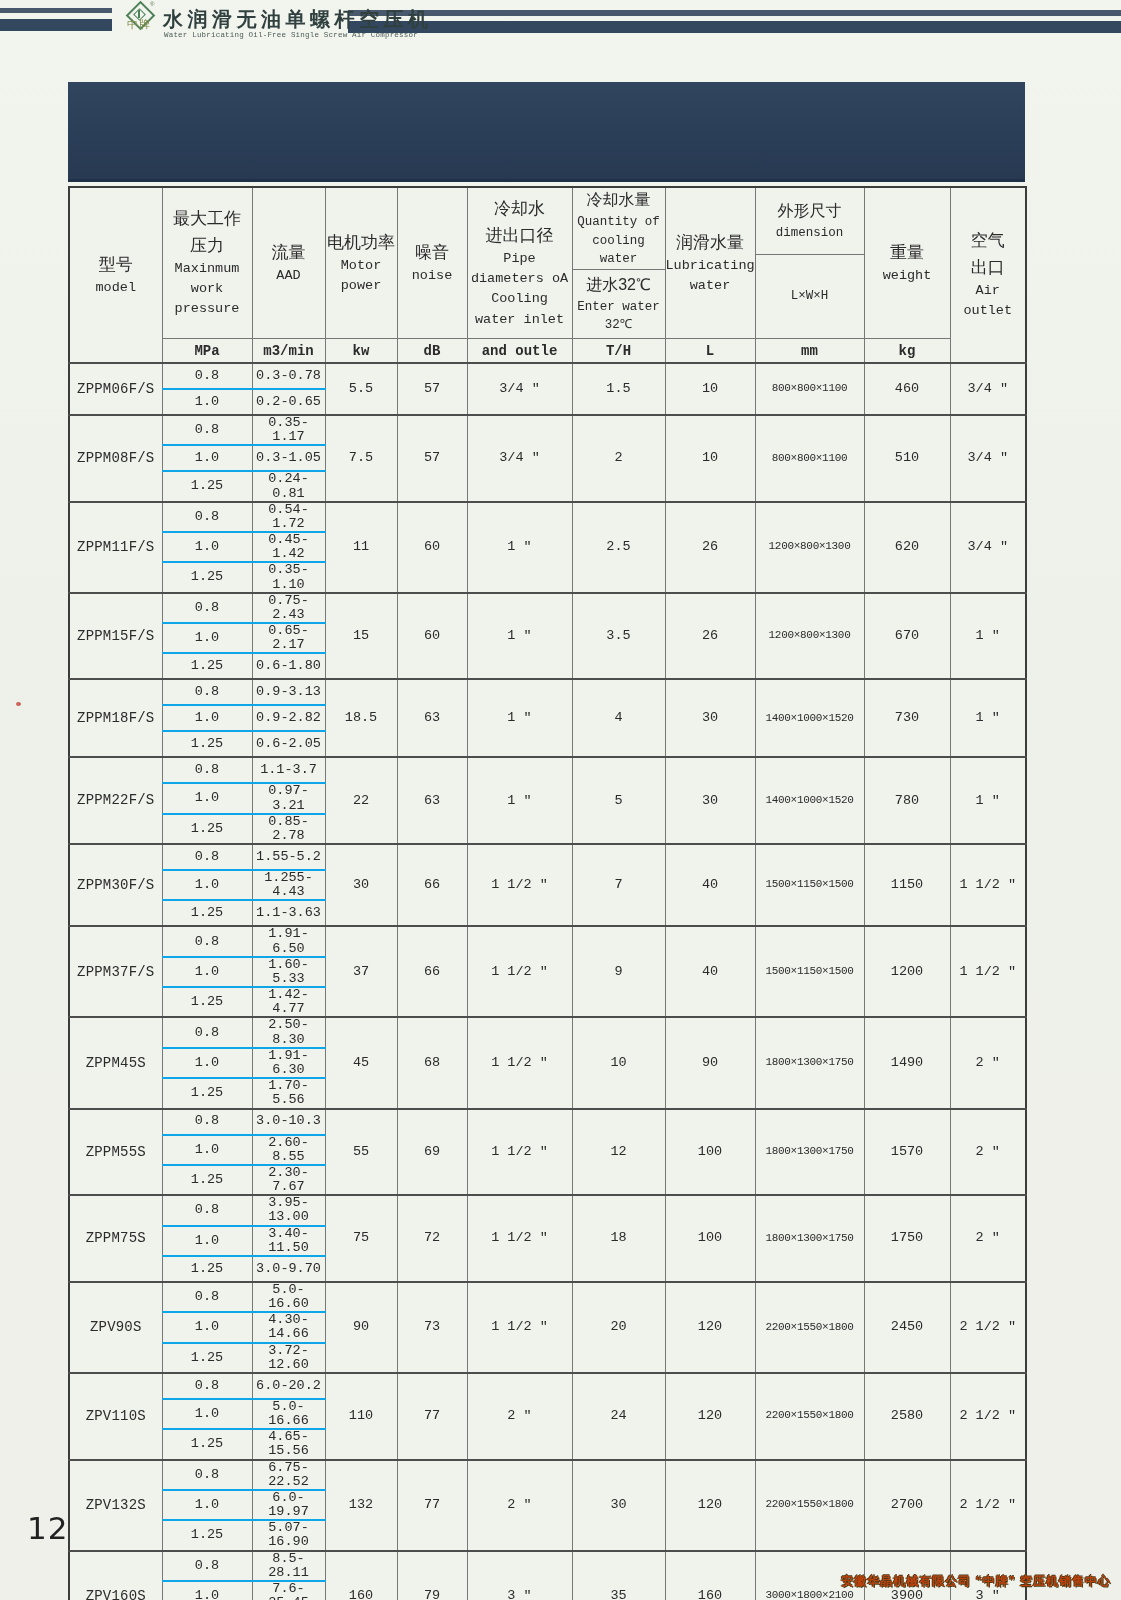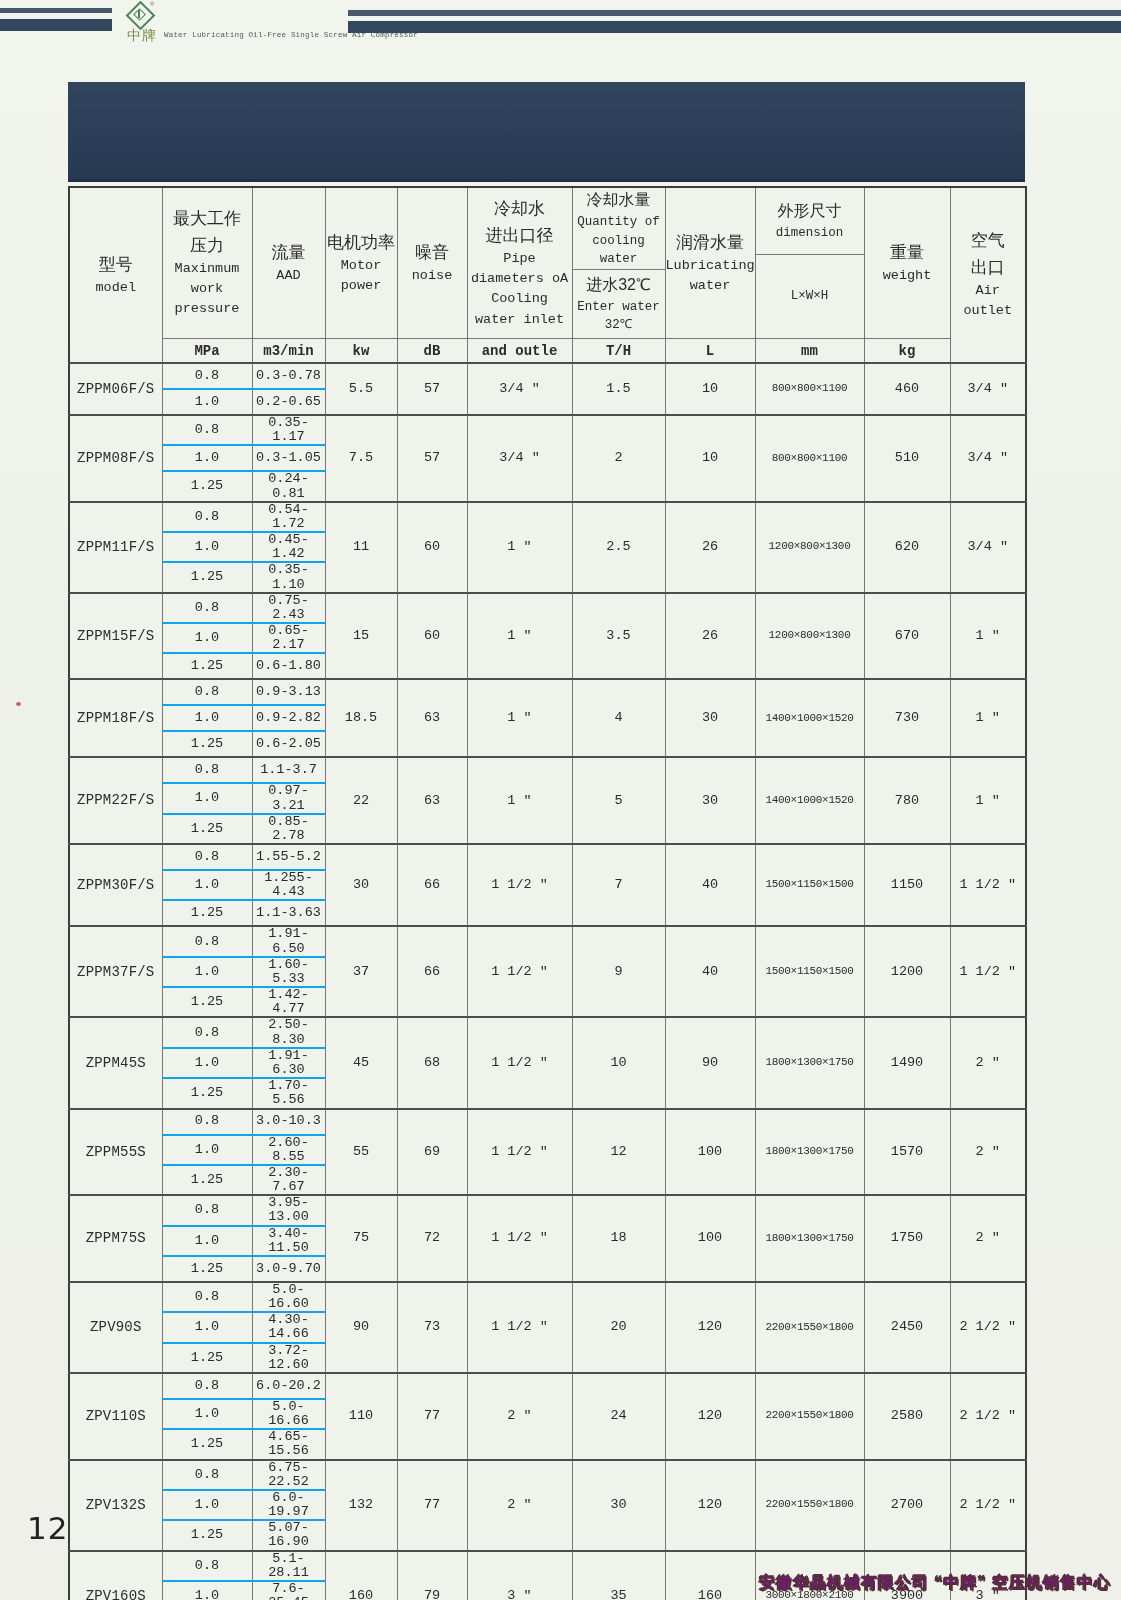--- a/index.html
+++ b/index.html
@@ -15,21 +15,21 @@
   .bar{position:absolute;background:#3a4f66;}
   .bar-l1{left:0;top:8;width:112px;height:5px;top:8px;background:#48596e;}
   .bar-l2{left:0;top:19px;width:112px;height:12px;background:#33475e;}
   .bar-r1{left:348px;top:10px;width:773px;height:6px;background:#48596e;}
   .bar-r2{left:348px;top:21px;width:773px;height:12px;background:#33475e;}
   .logo{position:absolute;left:124px;top:1px;width:36px;height:40px;}
   .logo .diamond{position:absolute;left:6px;top:4px;width:17px;height:17px;border:2px solid #4d8157;transform:rotate(45deg);background:transparent;}
   .logo .diamond-in{position:absolute;left:11px;top:9px;width:7px;height:7px;border:1px solid #4d8157;transform:rotate(45deg);}
   .logo .tick{position:absolute;left:14px;top:9px;width:2px;height:8px;background:#4d8157;}
   .logo .reg{position:absolute;left:26px;top:0;font-size:6px;color:#5a7a5a;}
-  .logo .logo-cn{position:absolute;left:3px;top:26px;font-size:14px;color:#7e8a49;letter-spacing:1px;}
+  .logo .logo-cn{position:absolute;left:3px;top:16px;font-size:11px;color:#7e8a49;letter-spacing:1px;}
   .mast-title{position:absolute;left:163px;top:6px;font-size:20px;font-weight:bold;color:#30403f;letter-spacing:4.5px;}
   .mast-sub{position:absolute;left:164px;top:31px;font-size:7.5px;color:#4c5c58;font-family:"Liberation Mono",monospace;letter-spacing:0.2px;}
 
   
   .banner{
     position:absolute;left:68px;top:82px;width:957px;height:100px;box-sizing:border-box;
     background:linear-gradient(180deg,#31455f 0%,#2b3e57 55%,#273a52 100%);
     border-bottom:3px solid #1f3048;
   }
   .banner-line1{position:absolute;left:26px;top:8px;white-space:nowrap;}
@@ -60,41 +60,42 @@
   .hsplit .en{font-size:12.5px;}
   tbody td{height:24px;font-family:"Liberation Mono",monospace;font-size:13.5px;line-height:1.05;}
   tbody .c-model{font-size:14px;letter-spacing:0.2px;text-align:center;}
   tbody .c-dim{font-size:11px;letter-spacing:-0.3px;margin-left:19px;}
   tbody tr.group-start td{border-top:2px solid #4d4d4d;}
   tbody tr.sub-row td{border-top:2px solid #0ea5e9;}
 
   
   .page-num{position:absolute;left:27px;top:1510px;font-size:31px;color:#222;font-family:"DejaVu Sans",sans-serif;letter-spacing:1px;}
   .watermark{
-    position:absolute;right:10px;top:1573px;font-size:16px;font-weight:bold;
-    color:#701a75;text-shadow:1px 1px 0 #453a14,-1px 0 0 #453a14,0 -1px 0 #45391a;
+    position:absolute;right:10px;top:1573px;font-size:12px;font-weight:bold;
+    color:#c2410c;text-shadow:1px 1px 0 #453a14,-1px 0 0 #453a14,0 -1px 0 #45391a;
     letter-spacing:1px;
   }
   .speck{position:absolute;left:16px;top:702px;width:5px;height:4px;background:#c4473a;border-radius:50%;opacity:0.85;}
 </style>
 </head>
 <body>
 
 <div class="masthead">
   <div class="bar bar-l1"></div>
   <div class="bar bar-l2"></div>
   <div class="bar bar-r1"></div>
   <div class="bar bar-r2"></div>
   <div class="logo">
     <div class="diamond"></div>
     <div class="diamond-in"></div>
     <div class="tick"></div>
     <div class="reg">®</div>
     <div class="logo-cn">中牌</div>
   </div>
+  <div class="mast-title">水润滑无油单螺杆空压机</div>
   <div class="mast-sub">Water Lubricating Oil-Free Single Screw Air Compressor</div>
 </div>
 
 <div class="banner">
 </div>
 
 <table class="spec-table">
   <colgroup>
     <col style="width:93px">
       <col style="width:90px">
@@ -481,21 +482,21 @@
         <td class="c-num">1.0</td>
         <td class="c-num">6.0-19.97</td>
       </tr>
       <tr class="sub-row">
         <td class="c-num">1.25</td>
         <td class="c-num">5.07-16.90</td>
       </tr>
       <tr class="group-start">
         <td rowspan="3" class="c-model">ZPV160S</td>
         <td class="c-num">0.8</td>
-        <td class="c-num">5.1-28.11</td>
+        <td class="c-num">8.5-28.11</td>
         <td rowspan="3" class="c-num">160</td>
         <td rowspan="3" class="c-num">79</td>
         <td rowspan="3" class="c-num">3 ″</td>
         <td rowspan="3" class="c-num">35</td>
         <td rowspan="3" class="c-num">160</td>
         <td rowspan="3" class="c-dim">3000×1800×2100</td>
         <td rowspan="3" class="c-num">3900</td>
         <td rowspan="3" class="c-num">3 ″</td>
       </tr>
       <tr class="sub-row">

